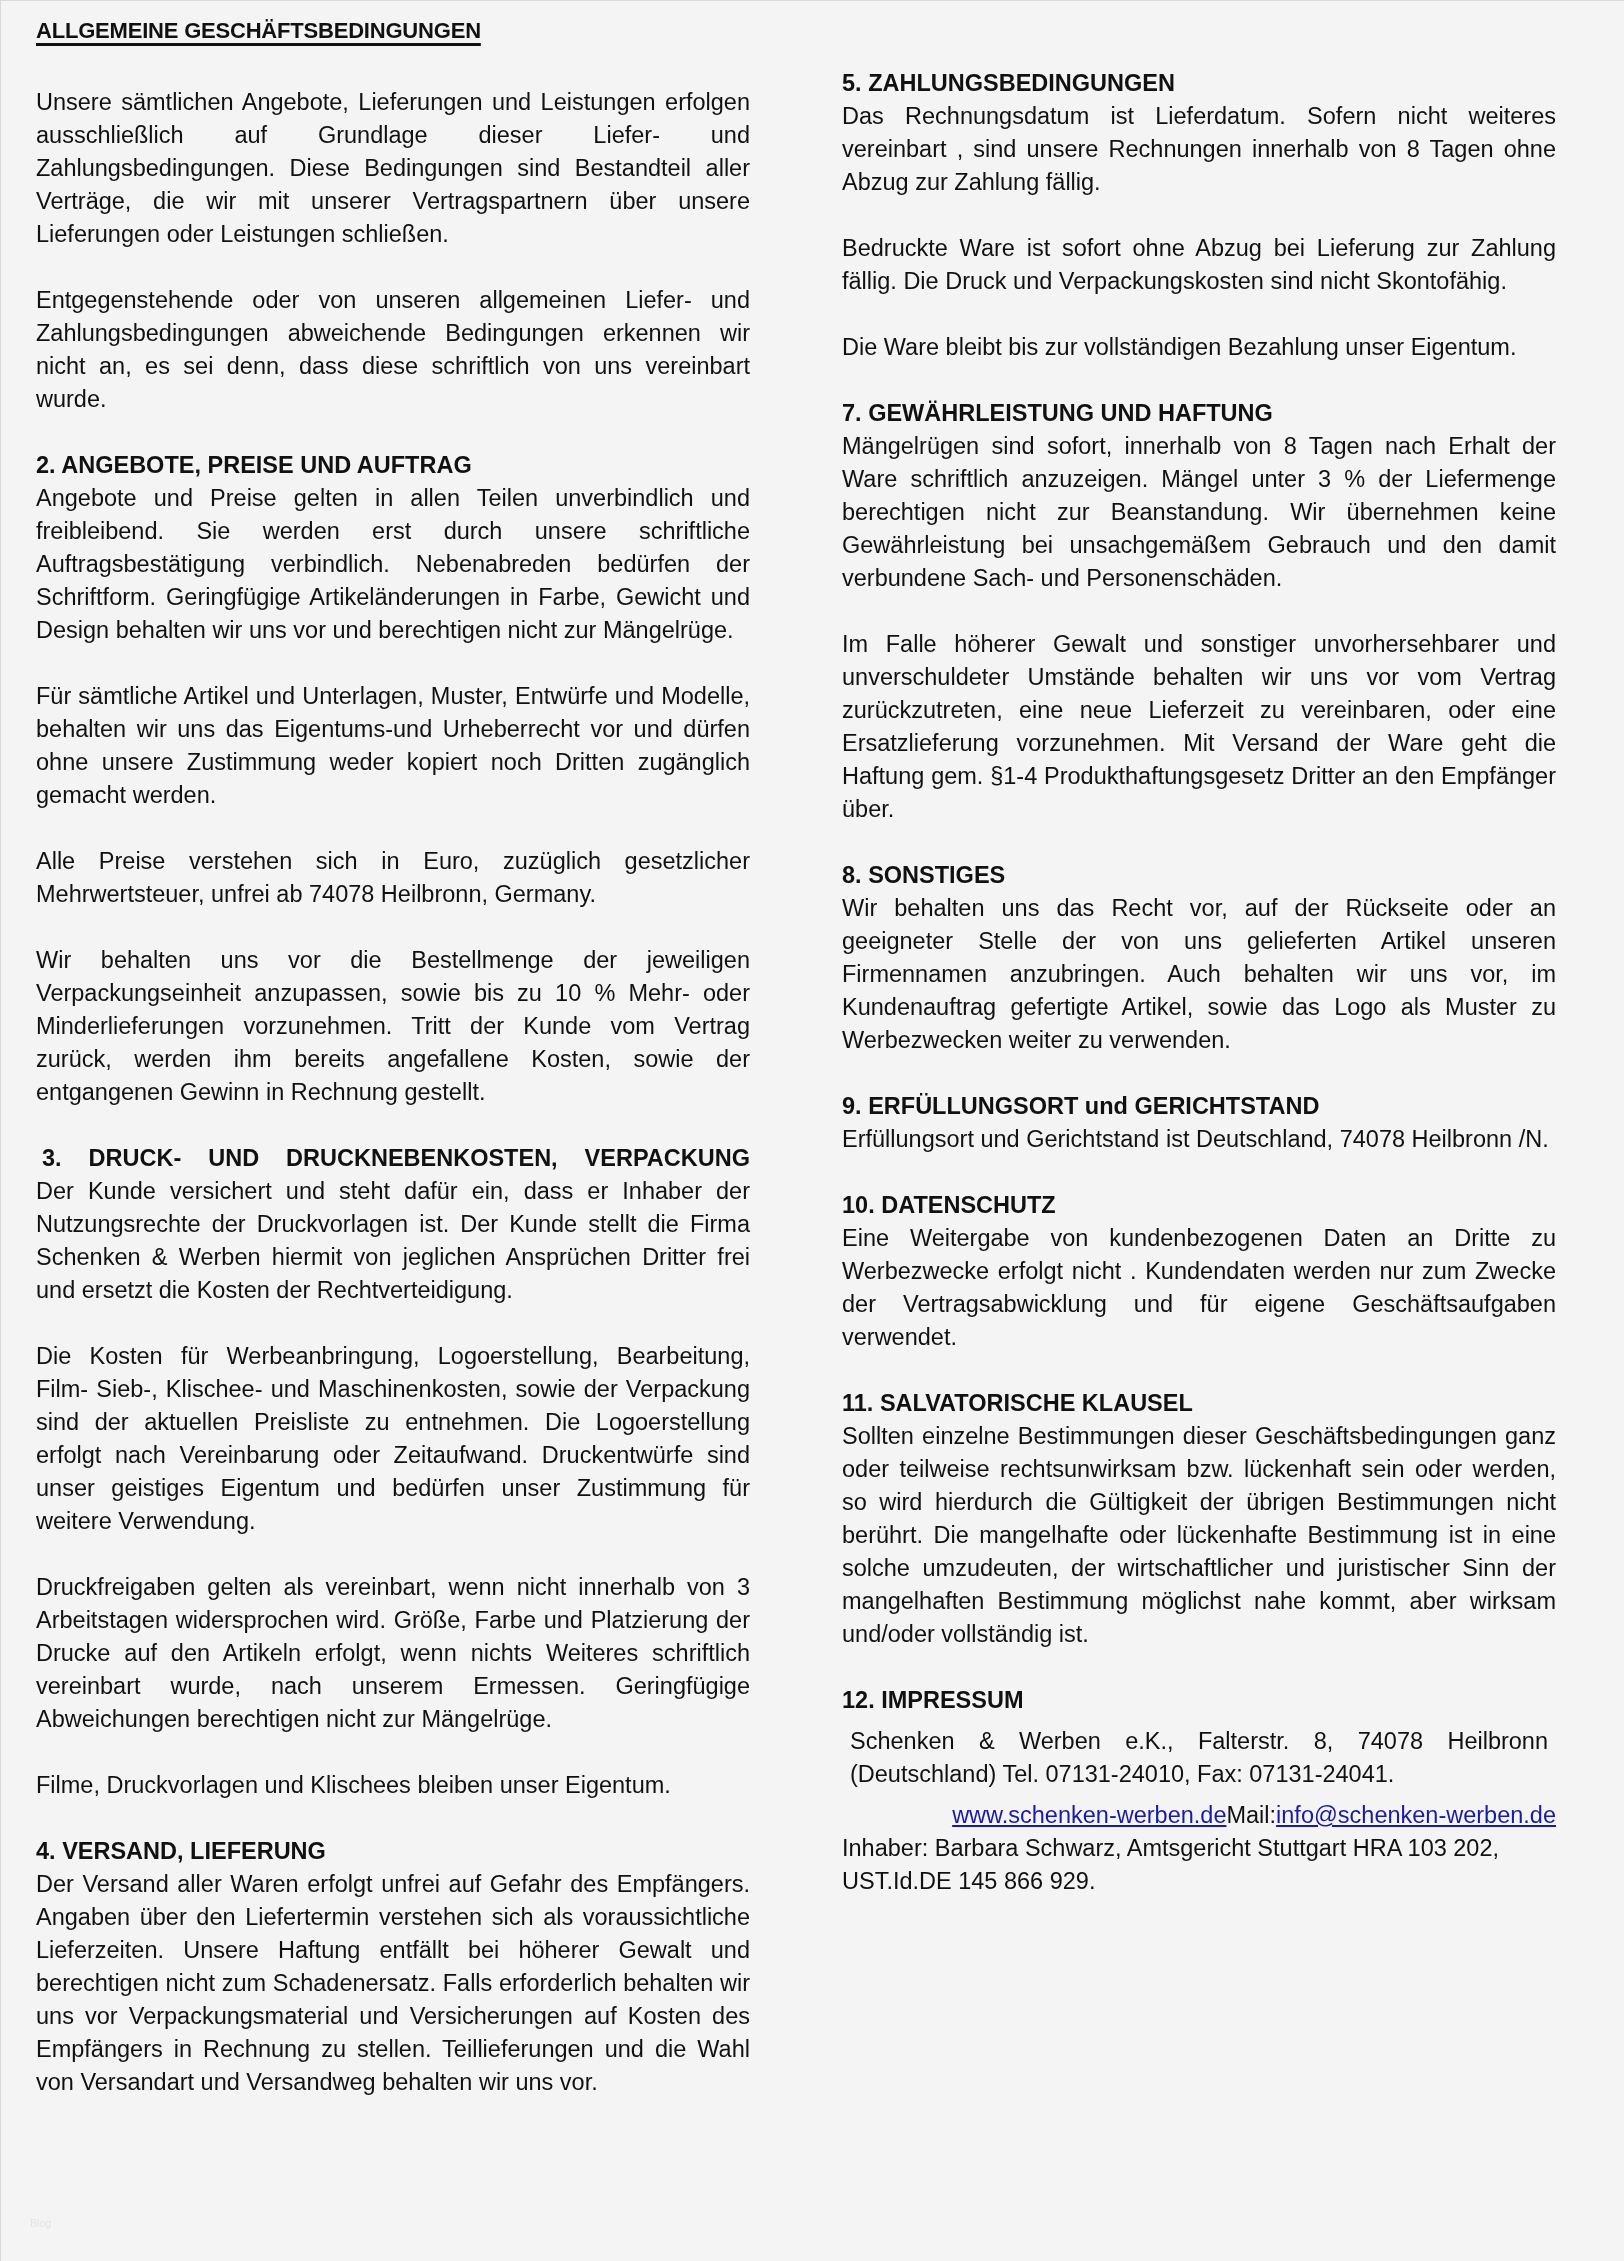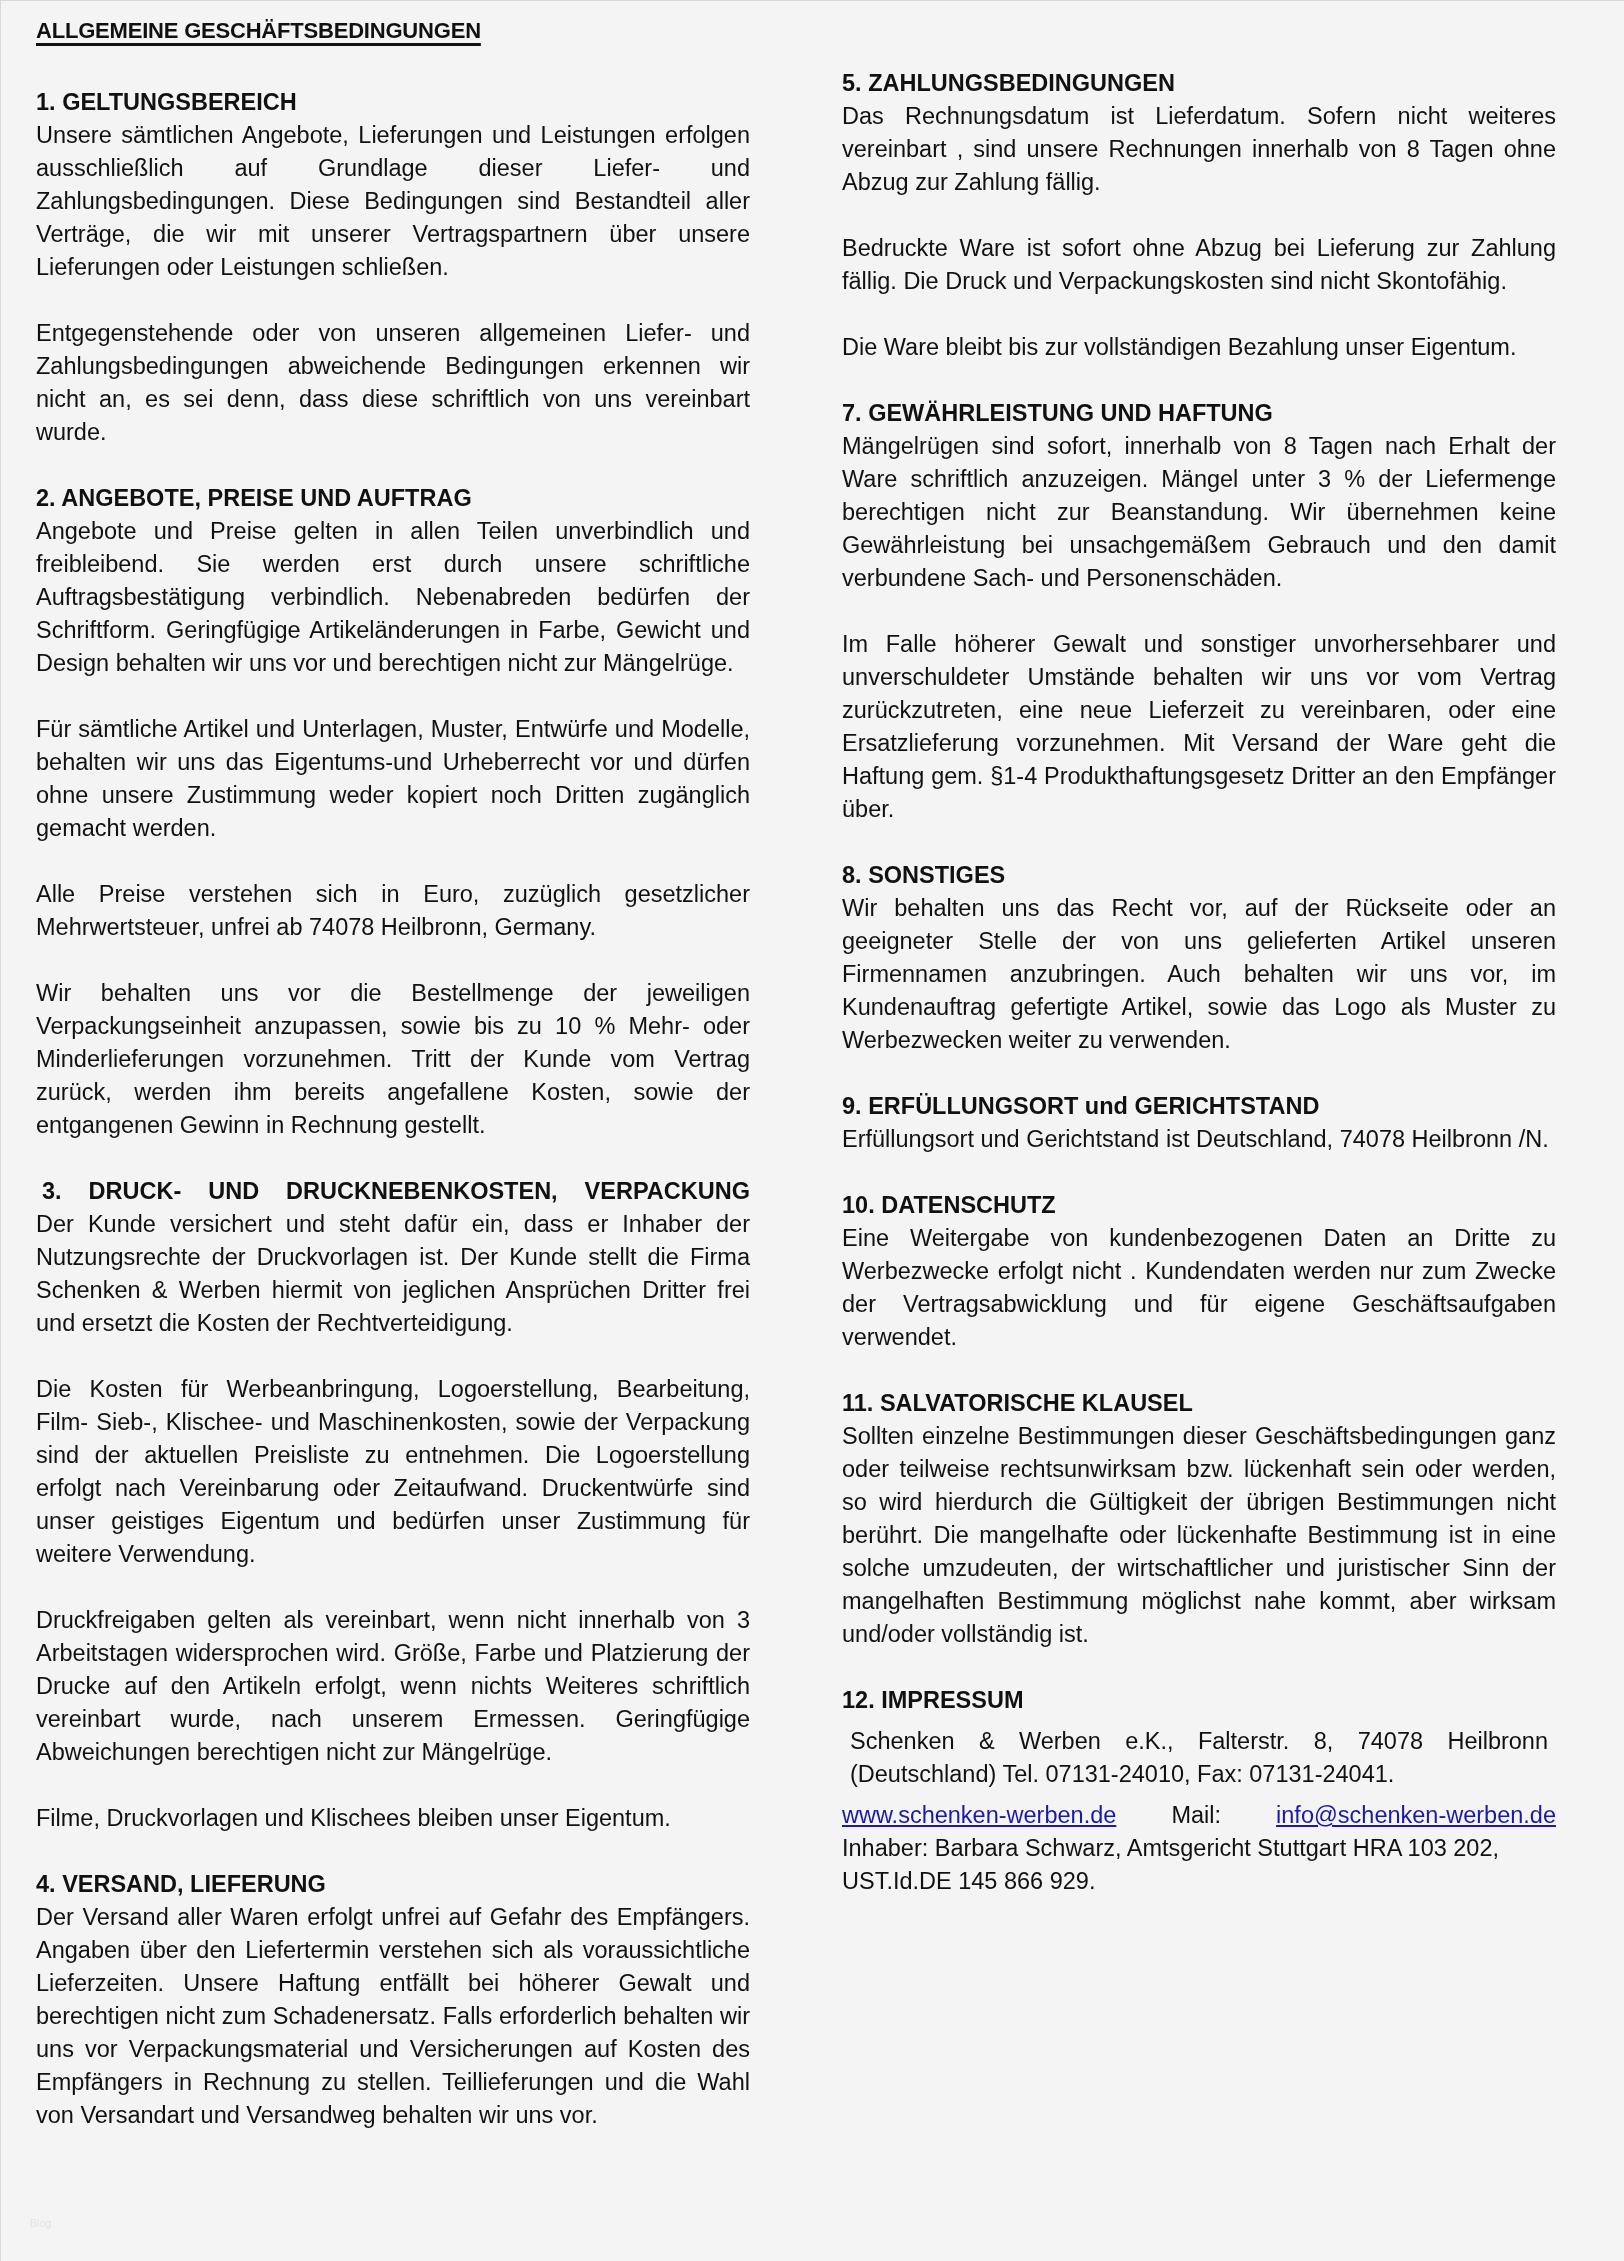--- a/index.html
+++ b/index.html
@@ -49,38 +49,37 @@
     font-weight: bold;
     white-space: nowrap;
   }
   .section h2.justify-h { text-align: justify; text-align-last: justify; white-space: normal; }
   .section p {
     margin: 0 0 33px 0;
     text-align: justify;
     hyphens: manual;
   }
   a.link { color: #1a1aa6; text-decoration: underline; }
-  .contact-line { display: flex; justify-content: space-between; }
+  .contact-line { display: flex; justify-content: flex-end; }
   .watermark {
     position: absolute;
     left: 30px; top: 2217px;
     font-size: 10.6px;
     color: #e2e2e2;
   }
 </style>
 </head>
 <body>
 
 <div class="frame"></div>
 
 <h1 class="title">ALLGEMEINE GESCHÄFTSBEDINGUNGEN</h1>
 
 <div class="col left">
   <section class="section">
-    <h2>1.  GELTUNGSBEREICH</h2>
     <p>Unsere sämtlichen Angebote, Lieferungen und Leistungen erfolgen ausschließlich auf Grundlage dieser Liefer- und Zahlungsbedingungen. Diese Bedingungen sind Bestandteil aller Verträge, die wir mit unserer Vertragspartnern über unsere Lieferungen oder Leistungen schließen.</p>
     <p>Entgegenstehende oder von unseren allgemeinen Liefer- und Zahlungsbedingungen abweichende Bedingungen erkennen wir nicht an, es sei denn, dass diese schriftlich von uns vereinbart wurde.</p>
   </section>
   <section class="section">
     <h2>2. ANGEBOTE,  PREISE UND AUFTRAG</h2>
     <p>Angebote und Preise gelten in allen Teilen unverbindlich und freibleibend. Sie werden erst durch unsere schriftliche Auftragsbestätigung verbindlich. Nebenabreden bedürfen der Schriftform.  Geringfügige Artikeländerungen in Farbe, Gewicht und Design behalten wir uns vor und berechtigen nicht zur Mängelrüge.</p>
     <p>Für sämtliche Artikel und Unterlagen, Muster, Entwürfe und Modelle, behalten wir uns das Eigentums-und Urheberrecht vor und dürfen ohne unsere Zustimmung weder kopiert noch Dritten zugänglich gemacht werden.</p>
     <p>Alle Preise verstehen sich in Euro, zuzüglich gesetzlicher Mehrwertsteuer, unfrei ab 74078 Heilbronn, Germany.</p>
     <p>Wir behalten uns vor die Bestellmenge der  jeweiligen Verpackungseinheit  anzupassen, sowie bis zu 10 % Mehr- oder Minderlieferungen vorzunehmen. Tritt der Kunde vom Vertrag zurück, werden ihm bereits angefallene Kosten, sowie der entgangenen Gewinn in Rechnung gestellt.</p>
   </section>

